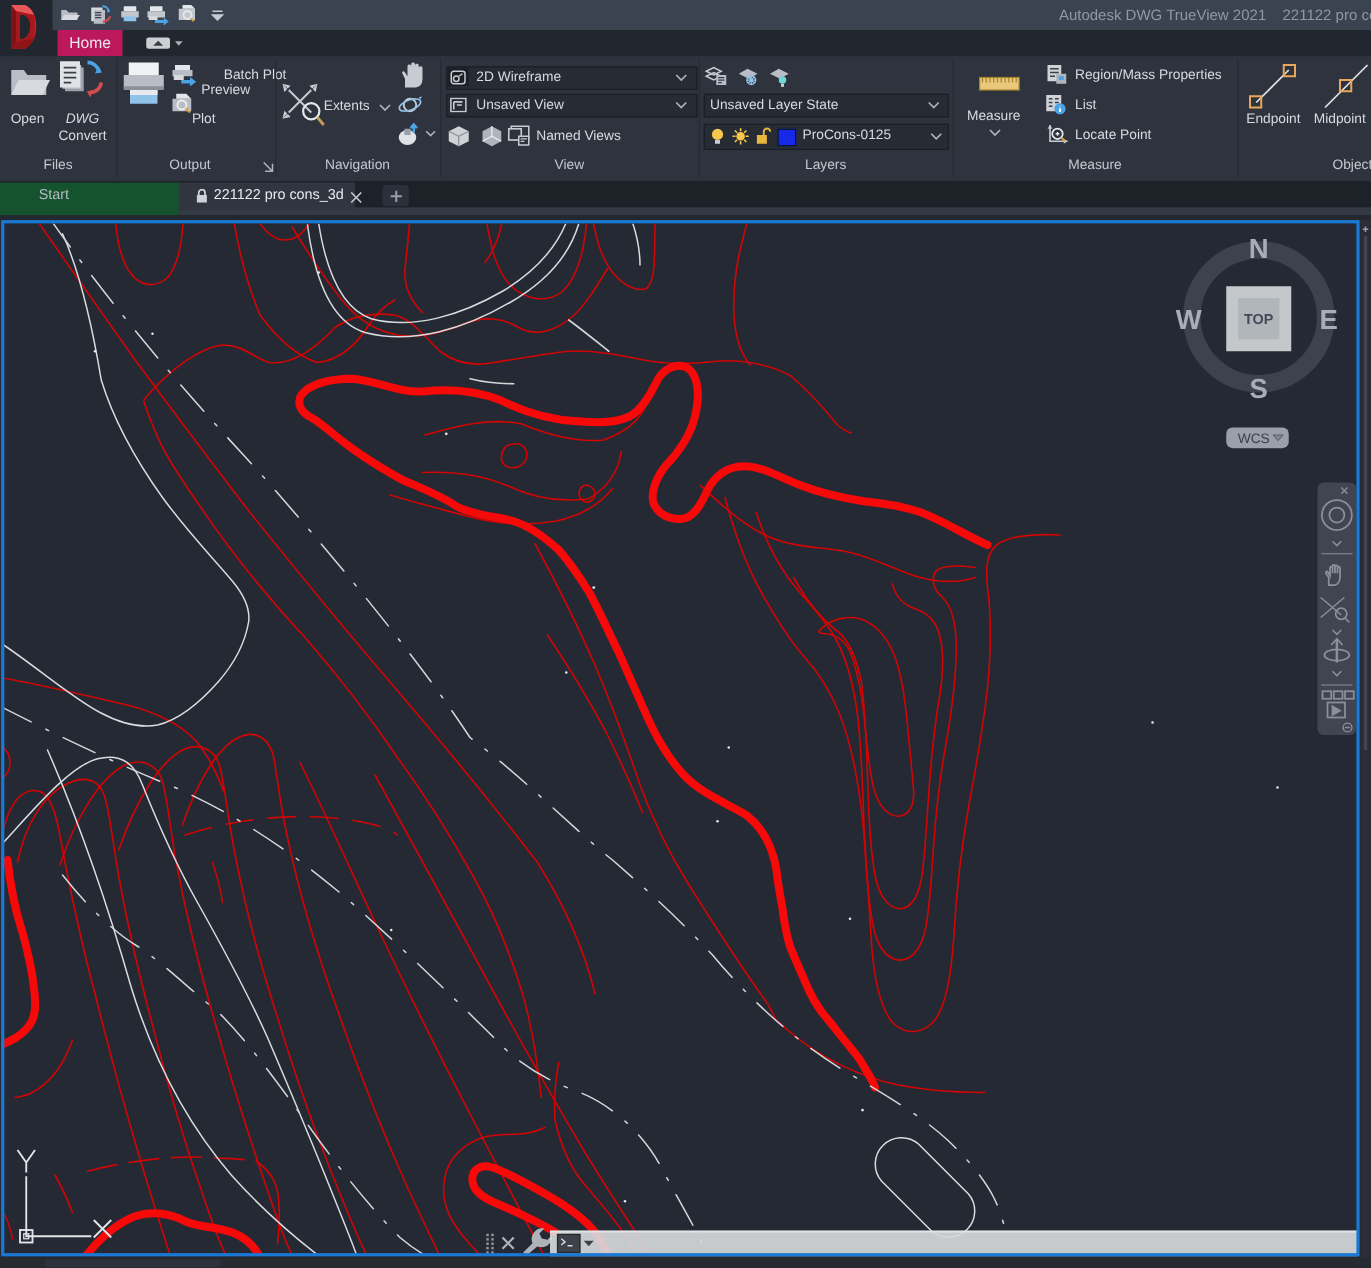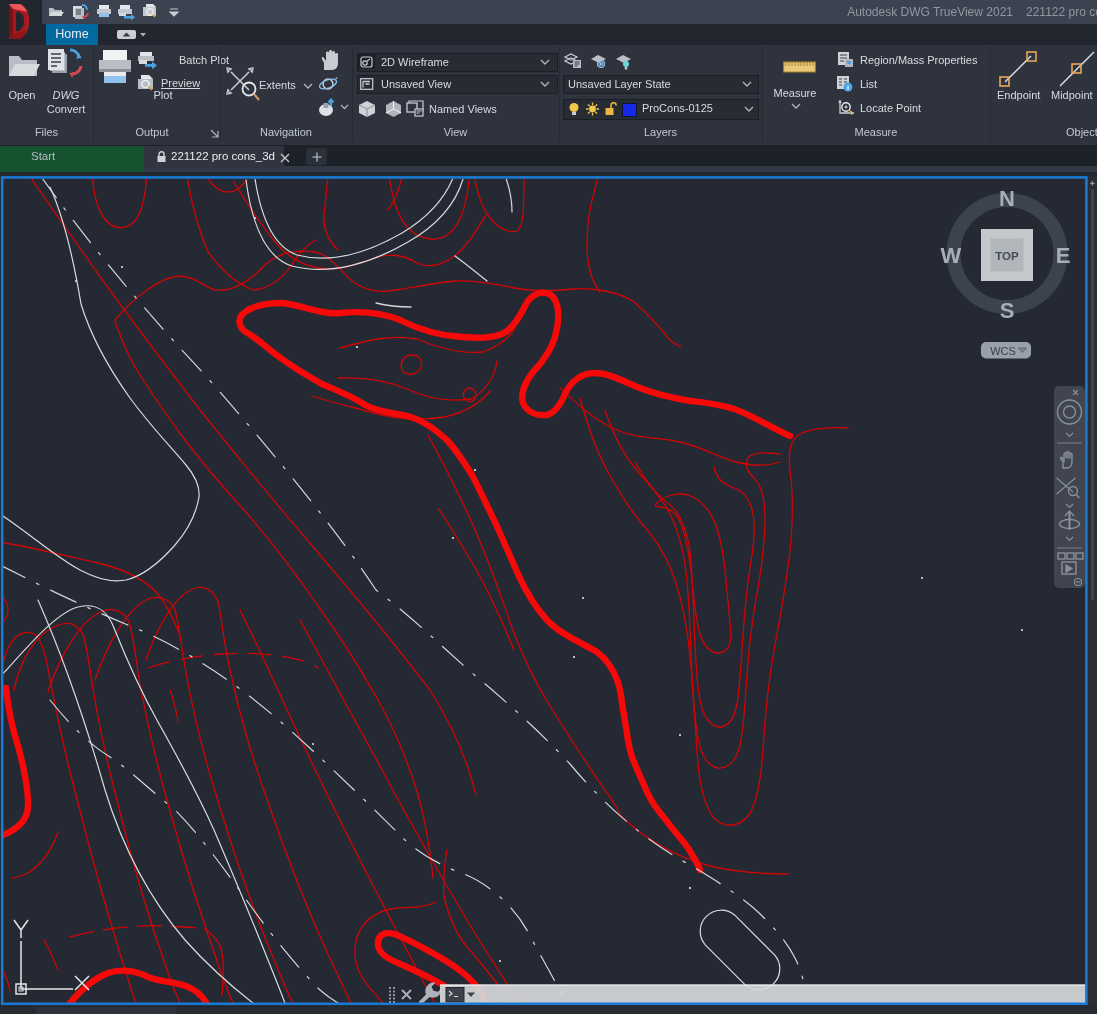--- a/index.html
+++ b/index.html
@@ -274,21 +274,21 @@
     <path d="M3,4 L3,1 L10,1 L13,4" fill="#e3e6ea"></path>
     <circle cx="7" cy="9" r="3.2" fill="none" stroke="#e8eaee" stroke-width="1.4"></circle>
     <path d="M9.5,11.5 L12,14" stroke="#d9a33a" stroke-width="1.6"></path>
   </g>
 
   <path d="M124,6 h8 M124,9 l4,4 l4,-4 Z" stroke="#c8ccd2" stroke-width="1.2" fill="#c8ccd2"></path>
 </svg>
 <div class="abs" style="top:5px;left:813px;width:200px;color:#9298a2;font-size:12px;text-align:right;">Autodesk DWG TrueView 2021</div>
 <div class="abs" style="top:5px;left:1026px;width:71px;color:#9298a2;font-size:12px;overflow:hidden;white-space:nowrap;">221122 pro cons_3d.dwg</div>
 
-<div class="abs" style="left:46px;top:24px;width:52px;height:21px;background:#0369a1;color:#e8ebef;font-size:12.5px;text-align:center;line-height:21px;">Home</div>
+<div class="abs" style="left:46px;top:24px;width:52px;height:21px;background:#be185d;color:#e8ebef;font-size:12.5px;text-align:center;line-height:21px;">Home</div>
 <div class="abs" style="left:117px;top:30px;width:19px;height:9px;background:#ccd0d5;border-radius:2px;"></div>
 <svg class="abs" style="left:117px;top:30px;" width="32" height="10" viewBox="0 0 32 10">
   <path d="M5.5,6.5 l4,-4 l4,4 Z" fill="#383e48"></path>
   <path d="M23,3 l3,3.5 l3,-3.5 Z" fill="#aeb3ba"></path>
 </svg>
 
 <div class="abs" style="left:0;top:45px;width:1097px;height:100px;background:#2e333d;"></div>
 <div id="ribbon-content">
 
   <svg class="abs" style="left:6px;top:48px;" width="34" height="34" viewBox="0 0 34 34">
@@ -323,21 +323,21 @@
     <rect x="2" y="9" width="8" height="4" fill="#d7dbe0"></rect>
     <path d="M8,13 h7 l0,-2.4 l5,3.8 l-5,3.8 l0,-2.4 l-7,0 Z" fill="#4ba3e3"></path>
   </svg>
   <div class="abs txt" style="left:161px;top:54px;padding-left:18px;">Batch Plot</div>
   <svg class="abs" style="left:137px;top:74px;" width="20" height="18" viewBox="0 0 20 18">
     <rect x="1" y="5" width="15" height="10" fill="#b9bec6"></rect>
     <path d="M4,5 L4,1 L12,1 L16,5" fill="#e3e6ea"></path>
     <circle cx="8.5" cy="10" r="3.6" fill="none" stroke="#eceef1" stroke-width="1.5"></circle>
     <path d="M11.5,12.5 L15,16" stroke="#d9a33a" stroke-width="1.7"></path>
   </svg>
-  <div class="abs txt" style="left:161px;top:77px;text-decoration:underline;">Preview</div>
+  <div class="abs txt" style="left:161px;top:66px;">Preview</div>
 
   <svg class="abs" style="left:224px;top:62px;" width="36" height="40" viewBox="0 0 36 40">
     <g stroke="#c8ccd2" stroke-width="1.6" fill="#c8ccd2">
       <path d="M7,10 L25,28" fill="none"></path>
       <path d="M25,10 L7,28" fill="none"></path>
       <path d="M2,5 l6.5,1.5 l-2.3,2.3 Z M2,5 l1.5,6.5 l2.3,-2.3 Z" stroke="none"></path>
       <path d="M30,5 l-6.5,1.5 l2.3,2.3 Z M30,5 l-1.5,6.5 l-2.3,-2.3 Z" stroke="none"></path>
       <path d="M2,33 l1.5,-6.5 l2.3,2.3 Z M2,33 l6.5,-1.5 l-2.3,-2.3 Z" stroke="none"></path>
     </g>
     <circle cx="25" cy="27" r="6.5" fill="none" stroke="#e3e6ea" stroke-width="1.8"></circle>

